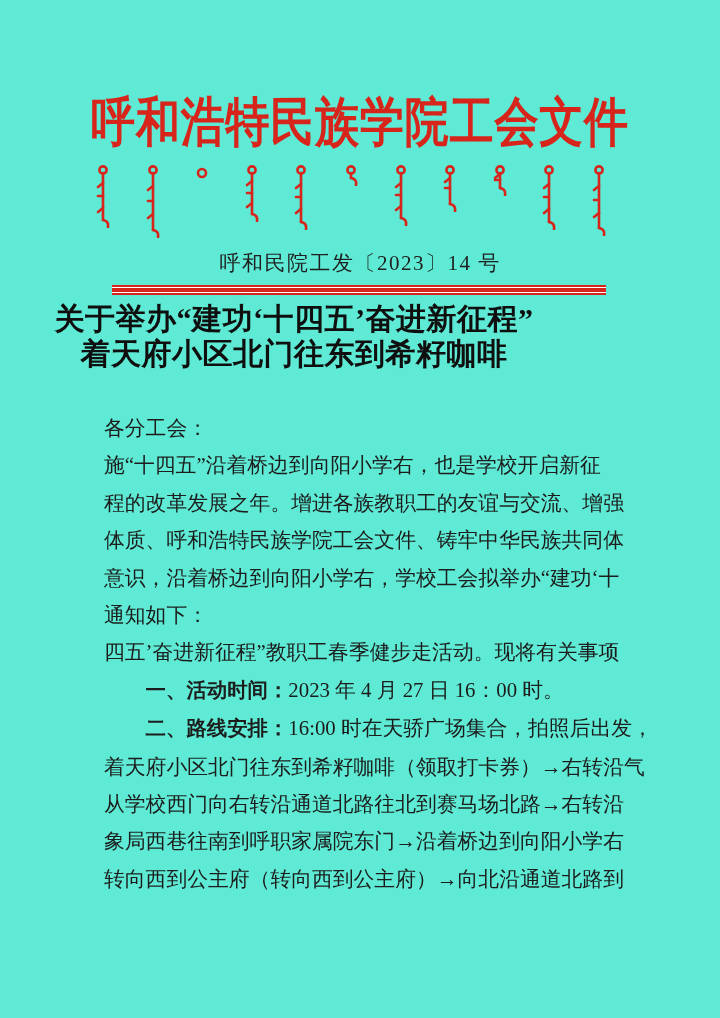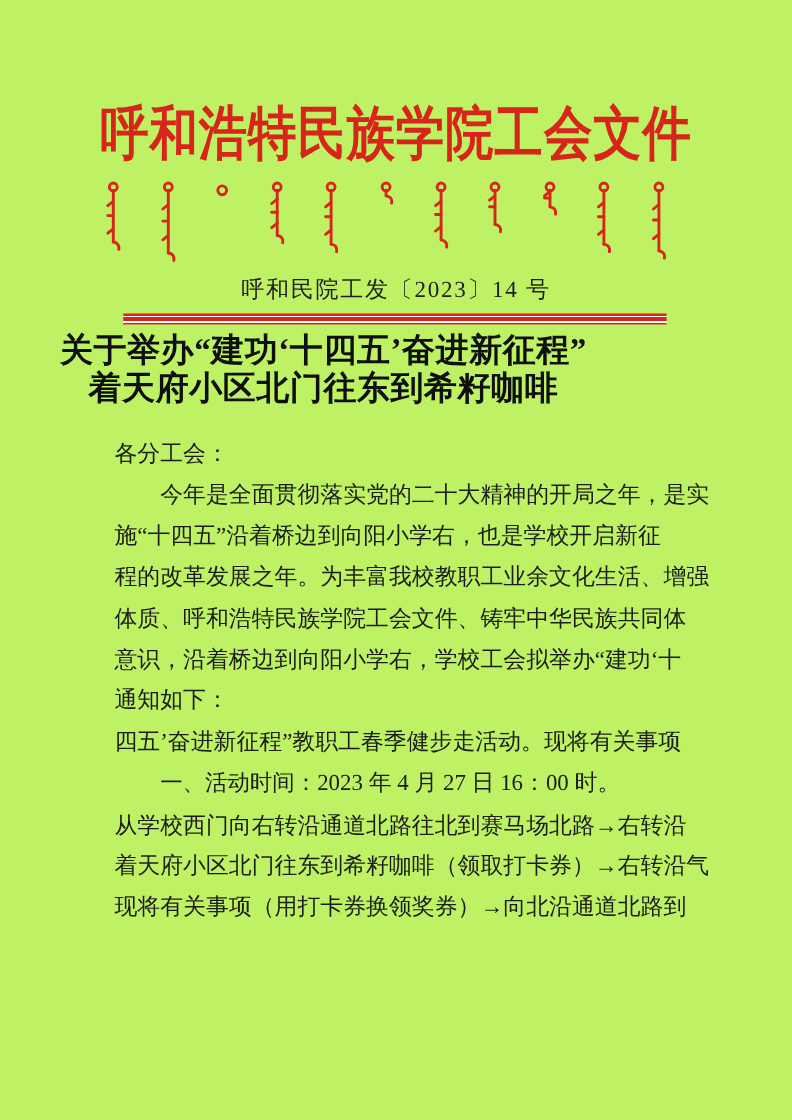--- a/index.html
+++ b/index.html
@@ -1,19 +1,19 @@
 <!DOCTYPE html>
 <html><head>
 <meta charset="utf-8">
 <style>
   html,body{margin:0;padding:0;background:#ffffff;}
   .page{
     position:relative;
     width:720px;height:1018px;
-    background:#bef264;
+    background:#5eead4;
     overflow:hidden;
     font-family:"Liberation Serif","DejaVu Serif",serif;
   }
   
   .org-wrap{
     position:absolute;top:94px;left:0;width:720px;
     display:flex;justify-content:center;
   }
   .org-title{
     font-size:53px;line-height:1.08;font-weight:bold;
@@ -40,28 +40,28 @@
       var(--red,#d8251c) 82% 100%);
   }
   
   .doc-title{
     position:absolute;top:301px;left:0;width:588px;
     text-align:center;font-weight:bold;font-size:30px;line-height:35px;
     color:#0f0f0f;letter-spacing:0.5px;
   }
   
   .body-text{
-    position:absolute;top:394px;left:104px;width:545px;
+    position:absolute;top:409px;left:104px;width:545px;
     font-size:20.8px;line-height:37.4px;color:#1c1c1c;
   }
   .bline{white-space:nowrap;}
   .bline.ind{padding-left:41.6px;}
   .bline b{
     font-family:"Liberation Sans","DejaVu Sans",sans-serif;
-    font-weight:normal;font-size:20.4px;
+    font-weight:bold;font-size:20.4px;
   }
   .mong-col{display:block;}
 </style>
 </head>
 <body>
 
 <div class="page" style="--red: #d8251c;">
 
   <div class="org-wrap">
     <span class="org-title">呼和浩特民族学院工会文件</span>
@@ -152,26 +152,27 @@
 
   <div class="red-line"></div>
 
   <div class="doc-title">
     <div>关于举办“建功‘十四五’奋进新征程”</div>
     <div>着天府小区北门往东到希籽咖啡</div>
   </div>
 
   <div class="body-text">
       <div class="bline">各分工会：</div>
-      <div class="bline ind">今年是全面贯彻落实党的二十大精神的开局之年，是实</div>
       <div class="bline">施“十四五”沿着桥边到向阳小学右，也是学校开启新征</div>
-      <div class="bline">程的改革发展之年。为丰富我校教职工业余文化生活、增强</div>
+      <div class="bline">程的改革发展之年。增进各族教职工的友谊与交流、增强</div>
       <div class="bline">体质、呼和浩特民族学院工会文件、铸牢中华民族共同体</div>
       <div class="bline">意识，沿着桥边到向阳小学右，学校工会拟举办“建功‘十</div>
       <div class="bline">通知如下：</div>
       <div class="bline">四五’奋进新征程”教职工春季健步走活动。现将有关事项</div>
       <div class="bline ind"><b>一、活动时间：</b>2023 年 4 月 27 日 16：00 时。</div>
+      <div class="bline ind"><b>二、路线安排：</b>16:00 时在天骄广场集合，拍照后出发，</div>
+      <div class="bline">着天府小区北门往东到希籽咖啡（领取打卡券）→右转沿气</div>
       <div class="bline">从学校西门向右转沿通道北路往北到赛马场北路→右转沿</div>
-      <div class="bline">着天府小区北门往东到希籽咖啡（领取打卡券）→右转沿气</div>
-      <div class="bline">现将有关事项（用打卡券换领奖券）→向北沿通道北路到</div>
+      <div class="bline">象局西巷往南到呼职家属院东门→沿着桥边到向阳小学右</div>
+      <div class="bline">转向西到公主府（转向西到公主府）→向北沿通道北路到</div>
     </div>
 
 </div>
 
 </body></html>

